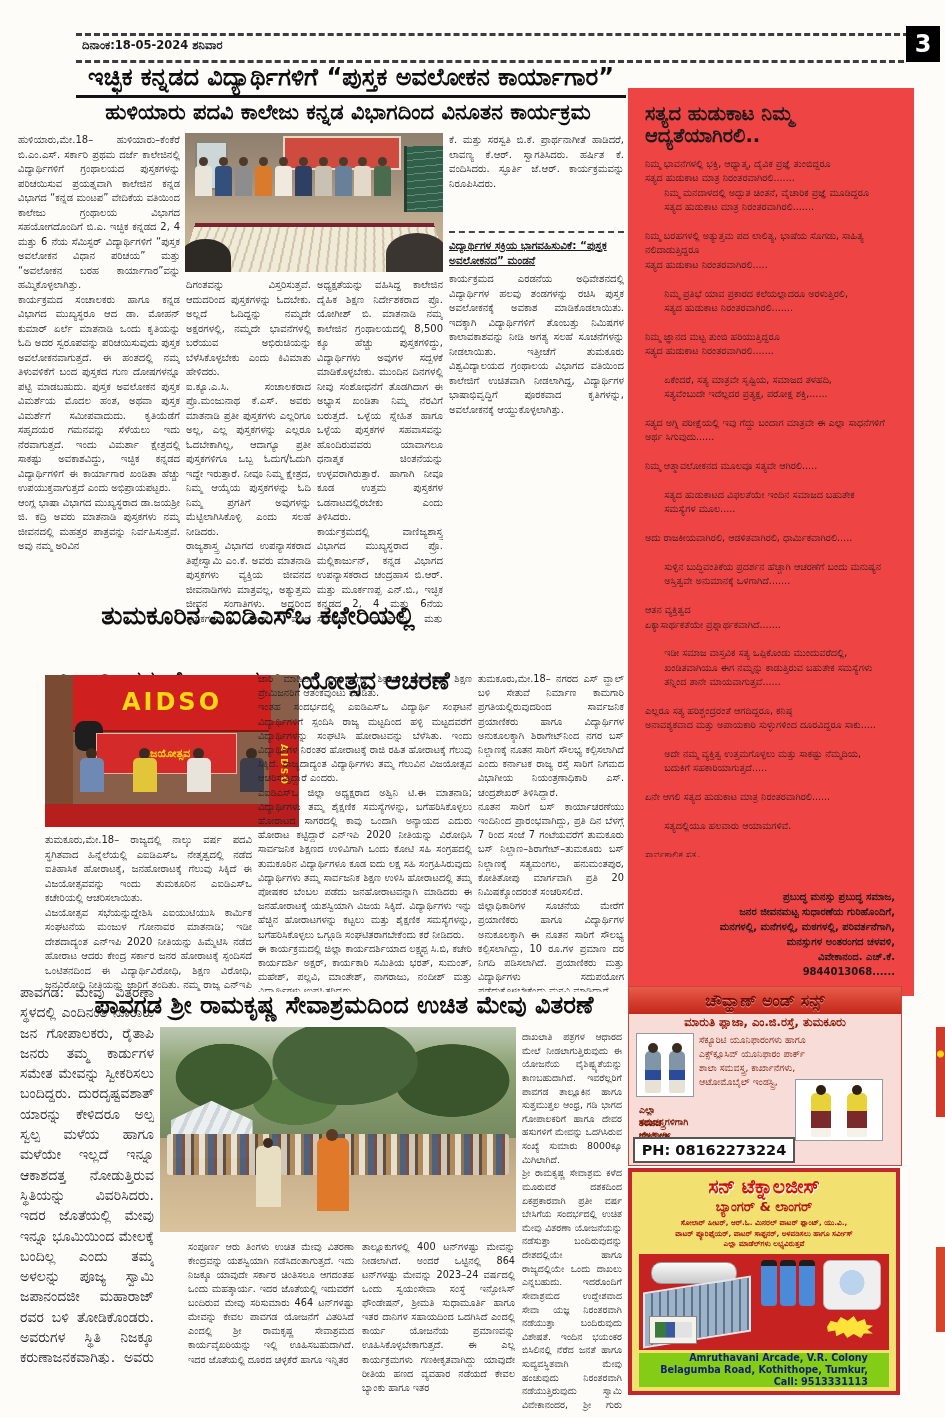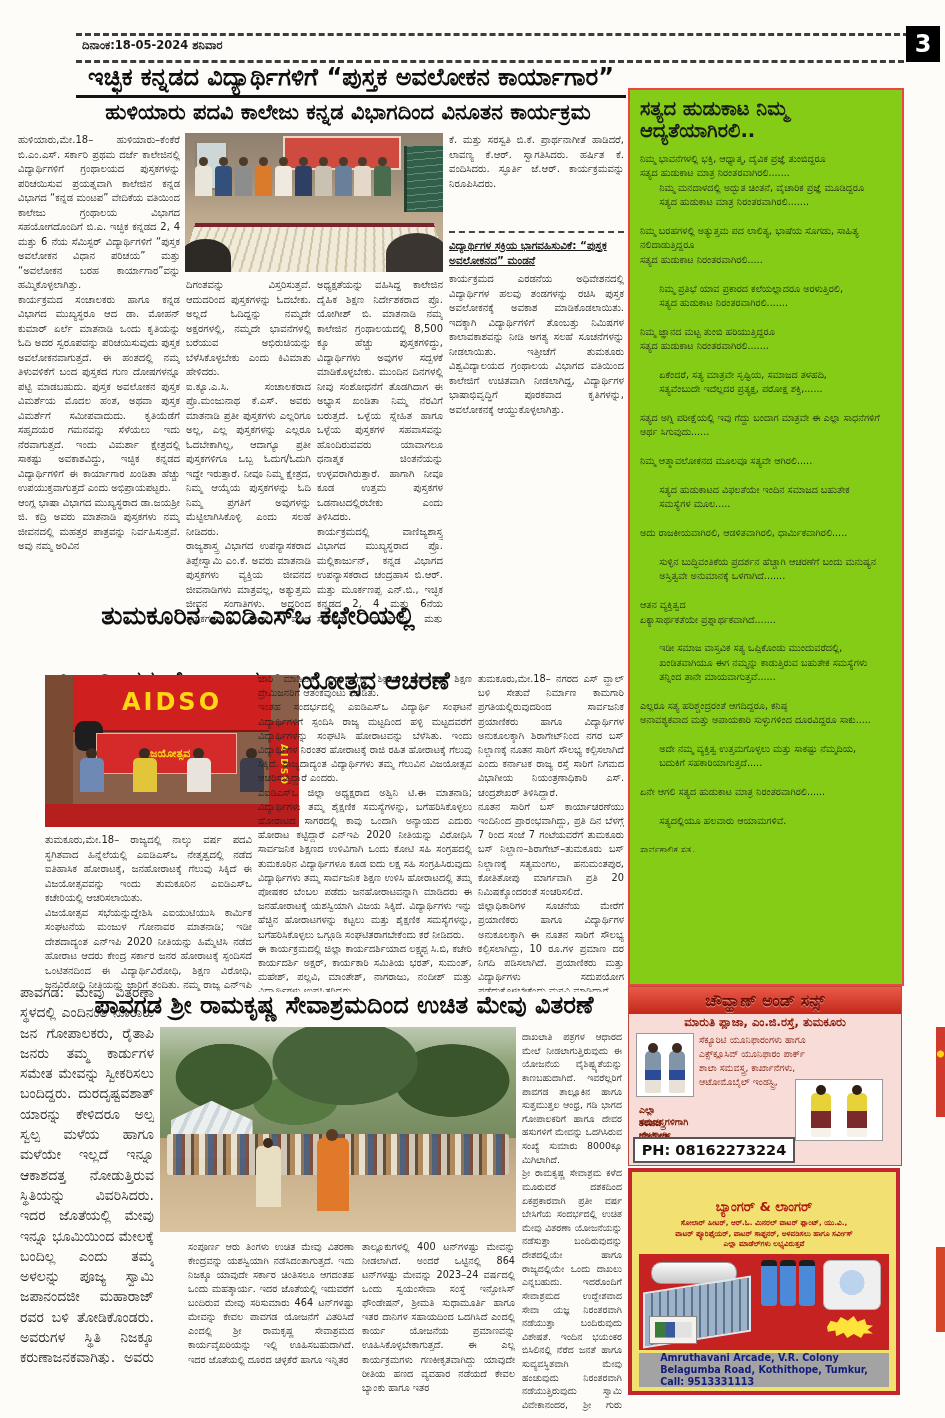--- a/index.html
+++ b/index.html
@@ -50,21 +50,21 @@
   .lp i:nth-child(5)::after{background:#efe9df}.lp i:nth-child(6)::after{background:#2e3f63}
   .lp i:nth-child(7)::after{background:#c9c2b3}.lp i:nth-child(8)::after{background:#69809b}
   .lp i:nth-child(9)::after{background:#e3d8c9}.lp i:nth-child(10)::after{background:#4a6b4e}
   .pl-books{position:absolute;left:1%;bottom:-4%;width:98%;height:40%;
             background:repeating-linear-gradient(97deg,#f0ead8 0 7px,#cfc3a6 7px 9px);
             transform:perspective(260px) rotateX(32deg);border-top:5px solid #7a2430;}
   .pl-aud1{position:absolute;left:-2%;bottom:-2%;width:20%;height:26%;background:#2d2a26;border-radius:50% 50% 0 0;}
   .pl-aud2{position:absolute;right:-2%;bottom:-2%;width:24%;height:30%;background:#3a3531;border-radius:50% 50% 0 0;}
 
   
-  .sidebar{left:628px;top:88px;width:272px;height:894px;border:2px solid #ef4444;background:#84cc16;}
+  .sidebar{left:628px;top:88px;width:272px;height:894px;border:7px solid #ef4444;background:#ef4444;}
   .sb-title{position:absolute;left:10px;top:8px;width:250px;font-size:19.5px;font-weight:bold;line-height:1.15;}
   .sb-poem{position:absolute;left:10px;top:62px;width:250px;height:700px;font-size:9.6px;line-height:1.5;
            white-space:pre-line;overflow:hidden;text-align:left;}
   .sb-sign{position:absolute;right:12px;bottom:10px;width:235px;font-size:10px;font-weight:bold;
            line-height:1.5;white-space:pre-line;text-align:right;}
 
   
   .aidso-h1{left:38px;top:601px;width:440px;font-size:25px;}
   .aidso-h2{left:26px;top:666px;width:452px;font-size:25px;}
   .photo-aidso{left:45px;top:675px;width:207px;height:152px;overflow:hidden;background:#8a5f4a;padding-left:47px;}
@@ -160,22 +160,22 @@
                 border:2px solid #dfe6ec;}
   .filterset{position:absolute;left:122px;top:6px;width:54px;height:46px;display:flex;gap:3px;}
   .filterset b{flex:1;border-radius:4px;background:linear-gradient(180deg,#1e1e1e 0 14%,#4a8ad8 14% 100%);}
   .purifier{position:absolute;right:8px;top:6px;width:56px;height:48px;border-radius:7px;
             background:radial-gradient(circle at 50% 45%,#bcd3ee 0 32%,#efefef 33%);border:1px solid #b5b5b5;}
   .badge{position:absolute;right:16px;bottom:12px;width:46px;height:22px;background:#ffe23a;
          clip-path:polygon(0 50%,8% 22%,22% 30%,30% 4%,45% 22%,58% 0,66% 26%,82% 14%,86% 40%,100% 44%,88% 62%,100% 80%,80% 80%,74% 100%,58% 82%,44% 100%,36% 76%,20% 92%,18% 66%,2% 72%);}
   .smallcard{position:absolute;left:10px;bottom:6px;width:46px;height:26px;background:#f4f2ea;border:1px solid #888;
              background-image:linear-gradient(90deg,#3a7a3a 0 30%,#3a5aa0 30% 55%,#e2e2e2 55%);background-size:80% 60%;
              background-repeat:no-repeat;background-position:center;}
-  .ad2-footer{position:absolute;left:7px;top:181px;width:250px;height:34px;background:#a3a3a3;
-              display:flex;align-items:center;justify-content:center;text-align:left;
+  .ad2-footer{position:absolute;left:7px;top:181px;width:250px;height:34px;background:#84cc16;
+              display:flex;align-items:center;justify-content:center;text-align:right;
               color:#121c7a;font-weight:bold;font-size:9.6px;line-height:1.25;white-space:pre-line;}
 
   .edge1{left:936px;top:1027px;width:9px;height:90px;background:#d03a2a;
          background-image:radial-gradient(circle at 50% 30%,#ffd714 0 3px,transparent 4px);}
   .edge2{left:936px;top:1247px;width:9px;height:85px;background:#d4452a;}
 </style>
 </head>
 <body>
 
 <div class="page">
@@ -276,20 +276,26 @@
 ತಾತ್ಕಾಲಿಕ ಸತ್ಯ,
 ಘಟನೆಯ ಸತ್ಯ,
 ಸಾಂದರ್ಭಿಕ ಸತ್ಯ,
 ಅರಿವಿನ ಸತ್ಯ,
 ಊಹಾತ್ಮಕ ಸತ್ಯ, ವ್ಯಾವಹಾರಿಕ ಸತ್ಯ,
 ಭಕ್ತಿ ಭಾವಗಳ ಸತ್ಯ,
 ವೈಚಾರಿಕ ಸತ್ಯ,
 ಈ ಕ್ಷಣದ ಸತ್ಯ,
 ವಾಸ್ತವಿಕ ಸತ್ಯ......
 ಹೀಗೆ ಸತ್ಯವೂ ಒಂದಷ್ಟು ರೂಪದಲ್ಲಿ ಸಿಗುತ್ತದೆ. ಸಮಗ್ರ ಚಿಂತನೆಯಿಂದ ಇದಕ್ಕೆ ಪರಿಹಾರ ಕಂಡುಕೊಳ್ಳಬಹುದು........</div>
+    <div class="sb-sign">ಪ್ರಬುದ್ಧ ಮನಸ್ಸು ಪ್ರಬುದ್ಧ ಸಮಾಜ,
+ಜನರ ಜೀವನಮಟ್ಟ ಸುಧಾರಣೆಯ ಗುರಿಹೊಂದಿಗೆ,
+ಮನಗಳಲ್ಲಿ, ಮನೆಗಳಲ್ಲಿ, ಮಠಗಳಲ್ಲಿ, ಪರಿವರ್ತನೆಗಾಗಿ,
+ಮನಸ್ಸುಗಳ ಅಂತರಂಗದ ಚಳವಳಿ,
+ವಿವೇಕಾನಂದ. ಎಚ್.ಕೆ.
+9844013068......</div>
   </div>
 
   <div class="hl aidso-h1">ತುಮಕೂರಿನ ಎಐಡಿಎಸ್ಒ ಕಛೇರಿಯಲ್ಲಿ</div>
   <div class="hl aidso-h2">ವಿದ್ಯಾರ್ಥಿಗಳ ಹೋರಾಟದ ವಿಜಯೋತ್ಸವ ಆಚರಣೆ</div>
 
   <div class="abs photo-aidso">
     <span class="aw"></span>
     <div class="aidso-top">
       <span>AIDSO</span>
     </div>
@@ -354,20 +360,21 @@
         <b></b>
         <b></b>
       </div>
     <div class="ad1-left" style-x=""></div>
     <div class="abs" style="left:10px;top:128px;width:120px;color:#7a1600;font-size:9.3px;font-weight:bold;line-height:1.4;white-space:pre-line;">ಸಮವಸ್ತ್ರಗಳಿಗಾಗಿ
 ಭೇಟಿನೀಡಿ</div>
     <div class="ad1-phone">PH: 08162273224</div>
   </div>
 
   <div class="abs ad2">
+    <div class="ad2-title">ಸನ್ ಟೆಕ್ನಾಲಜೀಸ್</div>
     <div class="ad2-sub">ಬ್ಯಾಂಗರ್ &amp; ಲಾಂಗರ್</div>
     <div class="ad2-details">ಸೋಲಾರ್ ಹೀಟರ್, ಆರ್.ಓ. ಮಿನರಲ್ ವಾಟರ್ ಪ್ಲಾಂಟ್, ಯು.ವಿ.,
 ವಾಟರ್ ಪ್ಯೂರಿಫೈಯರ್, ವಾಟರ್ ಸಾಫ್ಟನರ್, ಅಳವಡಿಸಲು ಹಾಗೂ ಸರ್ವೀಸ್
 ಎಲ್ಲಾ ಮಾಡೆಲ್‌ಗಳು ಲಭ್ಯವಿರುತ್ತವೆ</div>
     <div class="ad2-panel">
       <span class="heater-tank"></span>
       <span class="heater-panel"></span>
       <span class="filterset">
           <b></b>
           <b></b>

